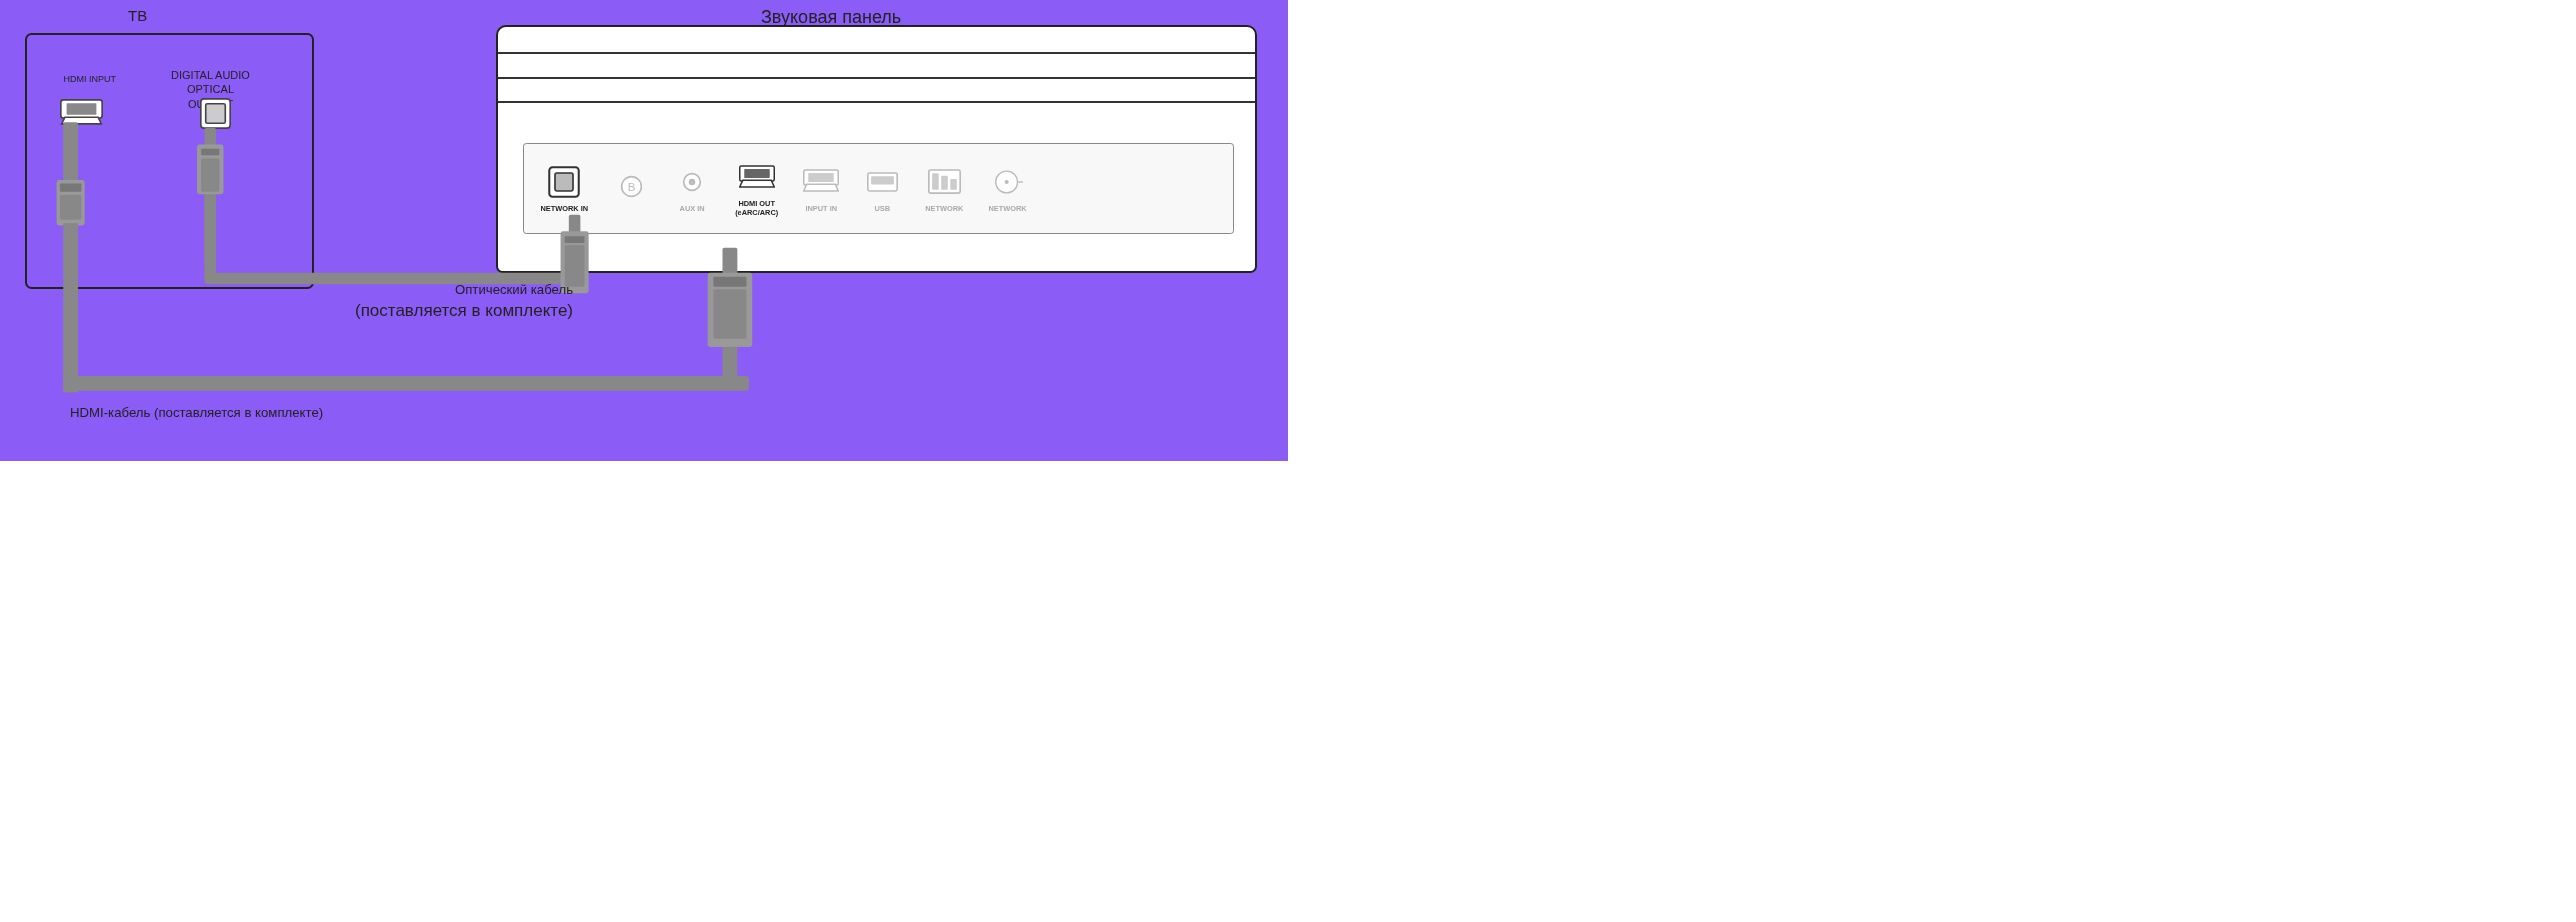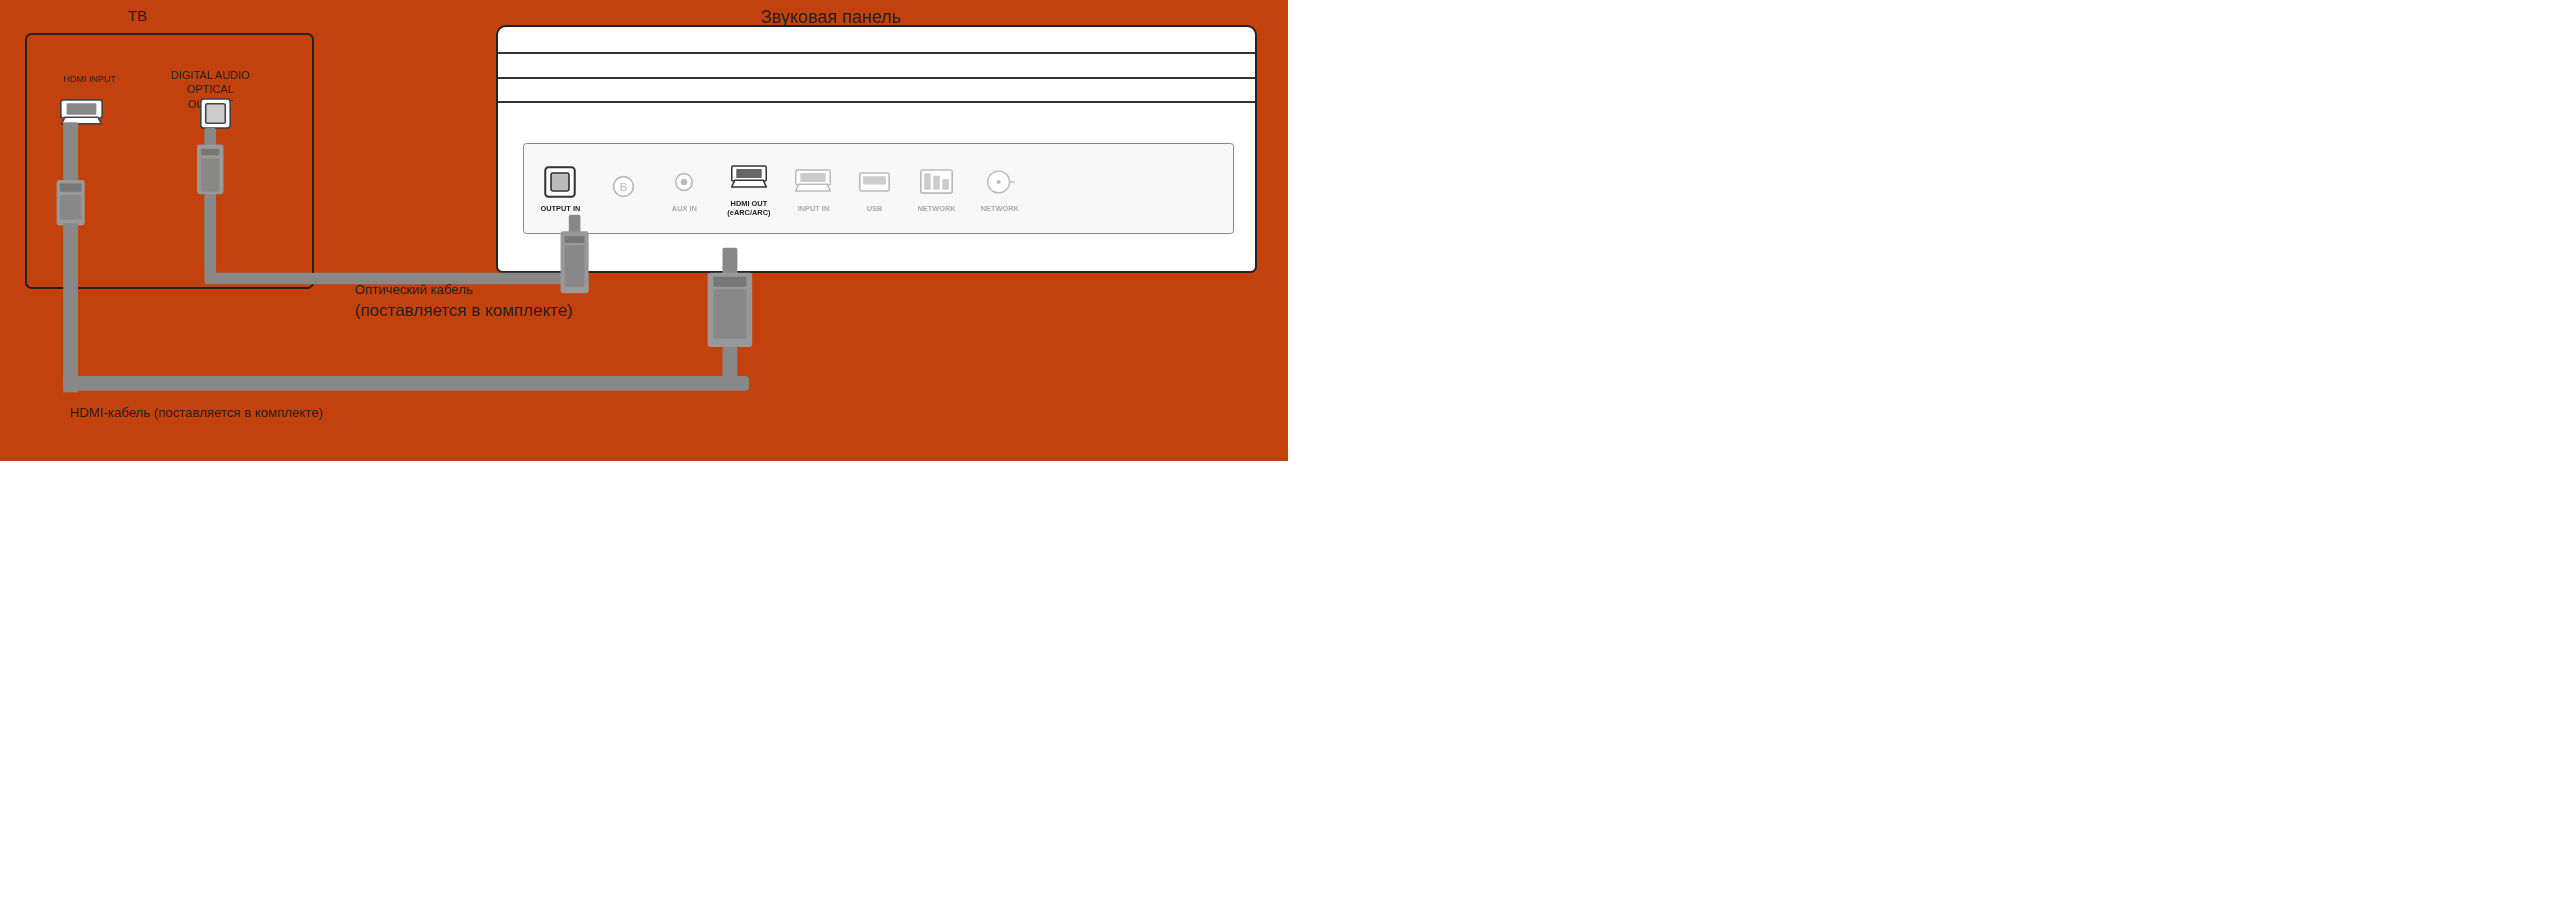--- a/index.html
+++ b/index.html
@@ -9,21 +9,21 @@
       width: 1288px;
       height: 461px;
       overflow: hidden;
       position: relative;
     }
 
     .diagram-container {
       width: 1288px;
       height: 461px;
       position: relative;
-      background: #c2410c;
+      background: #8b5cf6;
     }
 
     
     .tv-box {
       position: absolute;
       left: 25px;
       top: 33px;
       width: 289px;
       height: 256px;
       border: 2.1px solid #222;
@@ -115,21 +115,21 @@
       line-height: 1.2;
     }
 
     
     .label-optical-cable {
       position: absolute;
       left: 355px;
       top: 281px;
       font-size: 13.2px;
       color: #222;
-      text-align: left;
+      text-align: right;
       line-height: 1.4;
     }
 
     .label-hdmi-cable {
       position: absolute;
       left: 70px;
       top: 405px;
       font-size: 13.2px;
       color: #222;
     }
@@ -185,21 +185,21 @@
 
     <div class="port-panel">
 
       <div class="port-item">
         <div class="port-icon">
           <svg width="36" height="36" viewBox="0 0 44 44">
             <rect x="4" y="4" width="36" height="36" rx="4" fill="white" stroke="#333" stroke-width="2.5"></rect>
             <rect x="11" y="11" width="22" height="22" rx="2" fill="#bbb" stroke="#333" stroke-width="2"></rect>
           </svg>
         </div>
-        <div class="port-label">OUTPUT IN</div>
+        <div class="port-label">NETWORK IN</div>
       </div>
 
       <div class="port-item">
         <div class="port-icon">
           <svg width="23" height="23" viewBox="0 0 28 28">
             <circle cx="14" cy="14" r="12" fill="white" stroke="#bbb" stroke-width="2"></circle>
             <text x="14" y="19" text-anchor="middle" font-size="14" fill="#bbb" font-family="Arial">B</text>
           </svg>
         </div>
         <div class="port-label-gray"></div>

